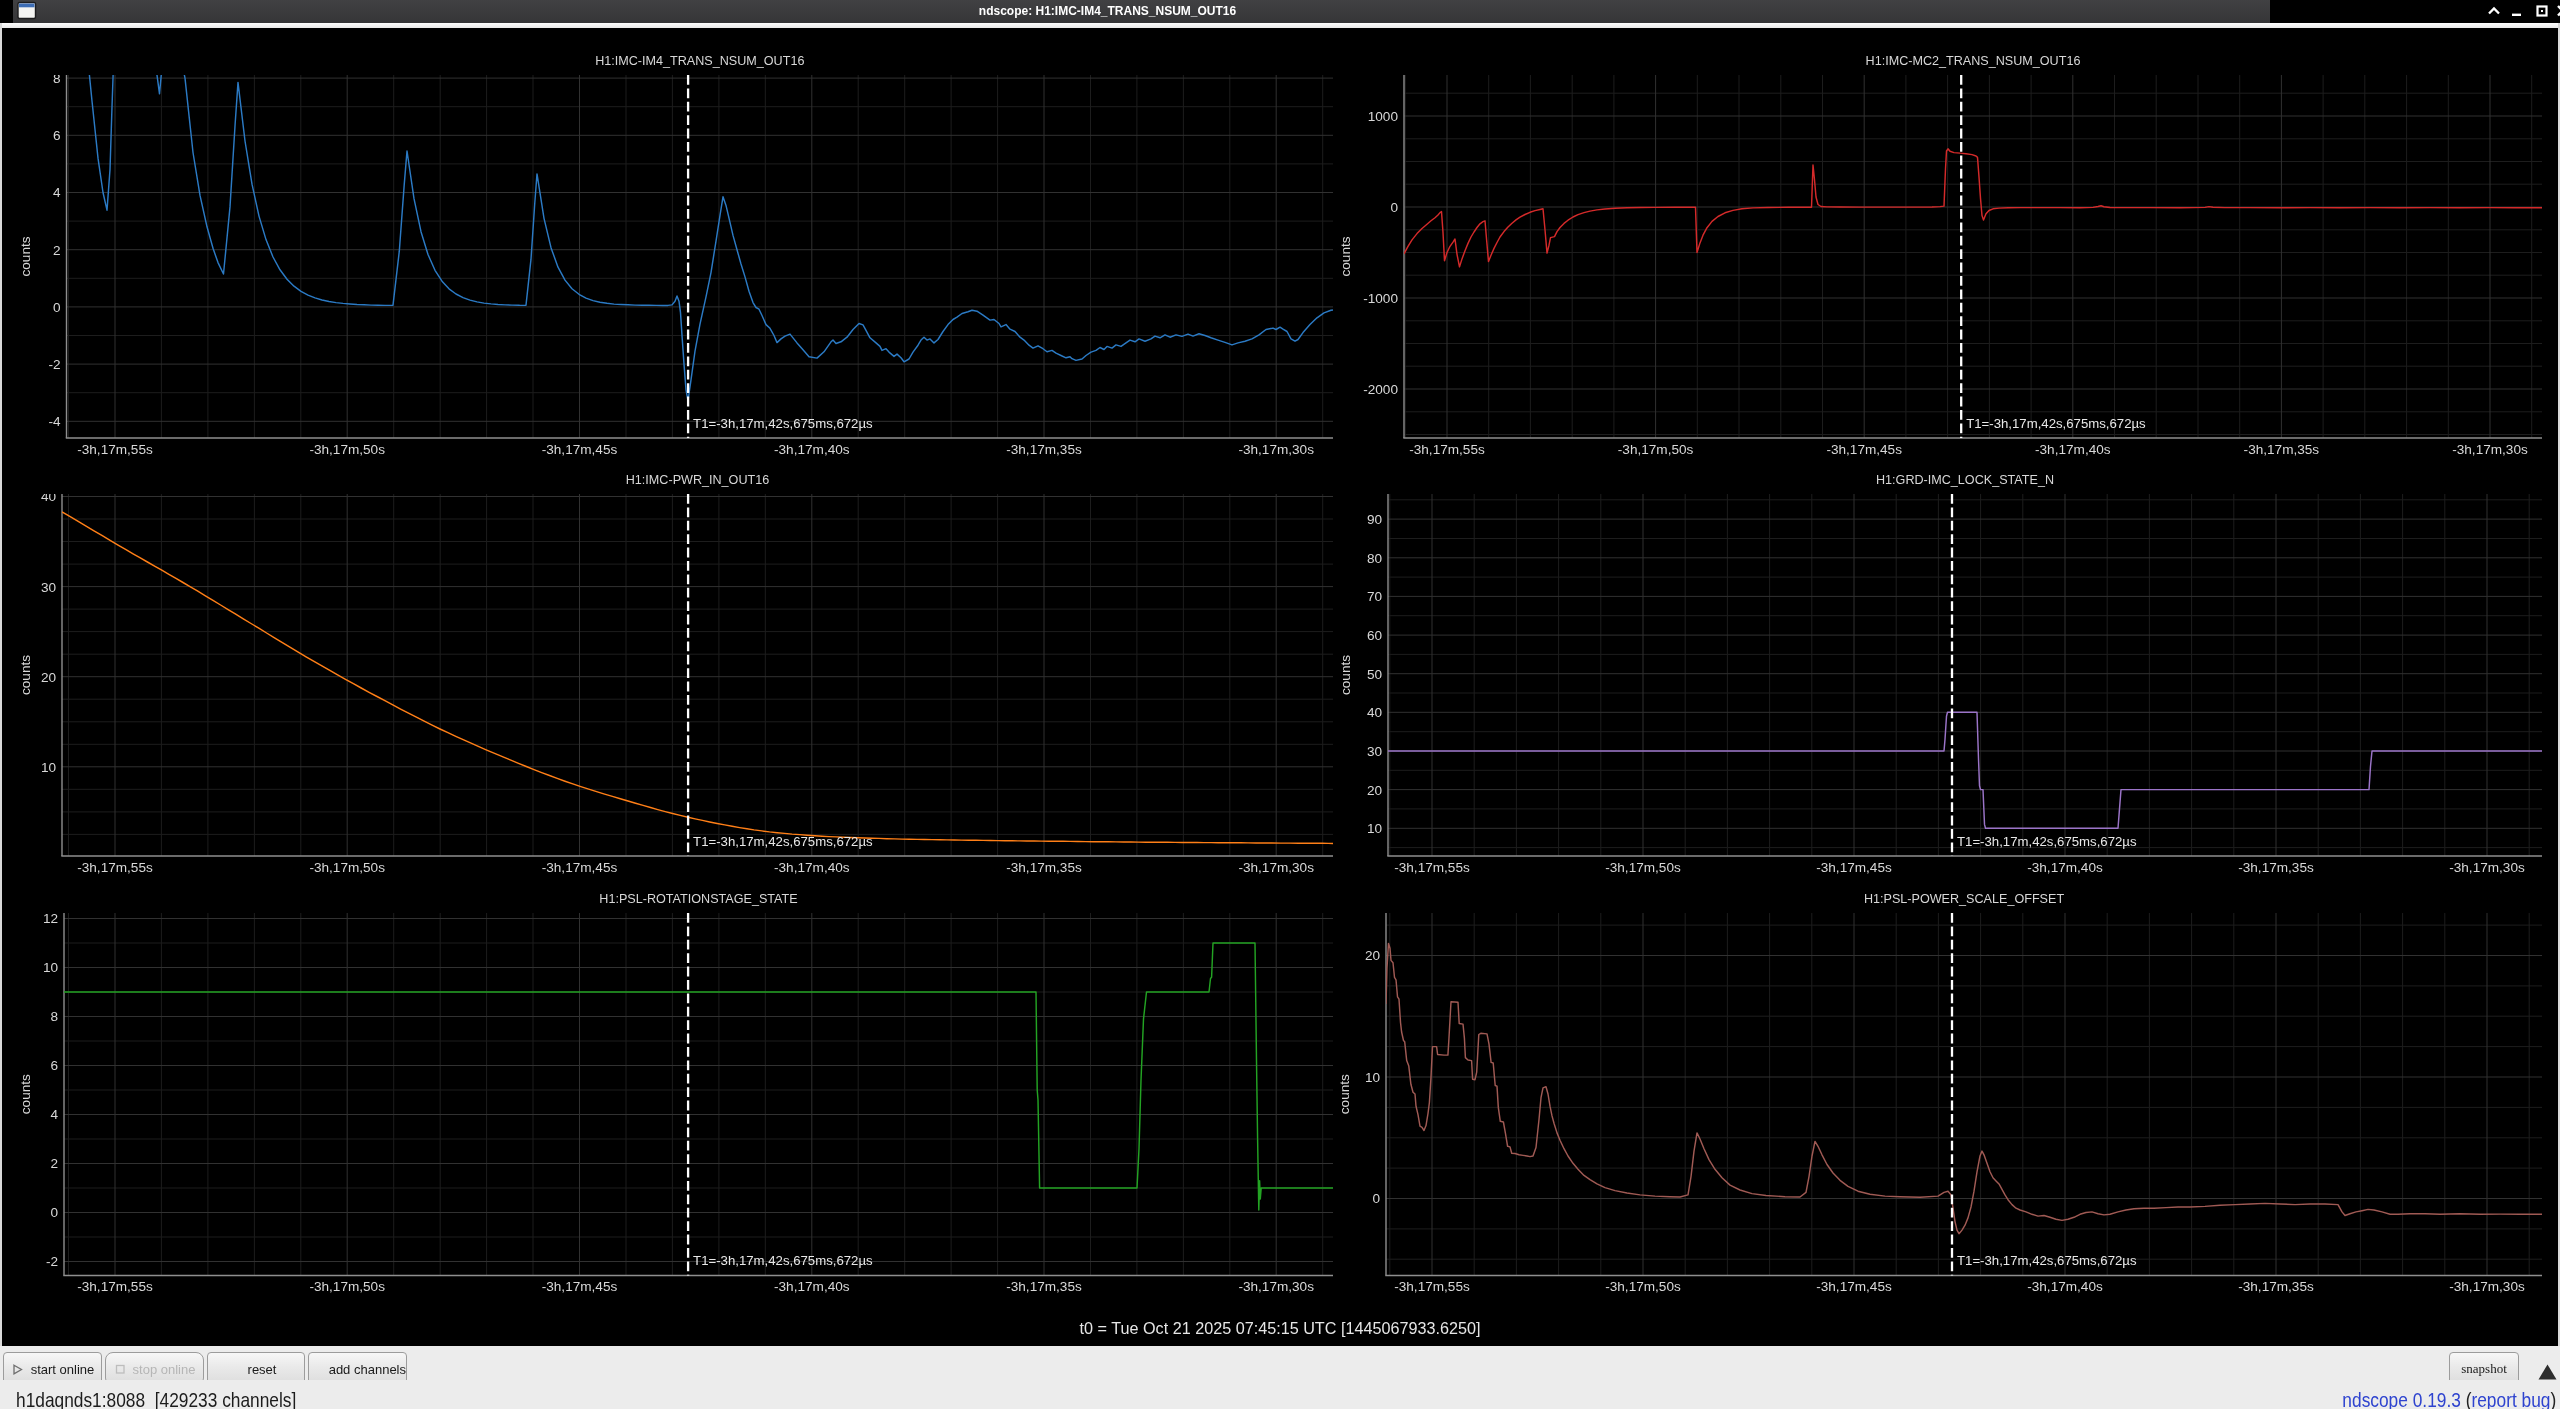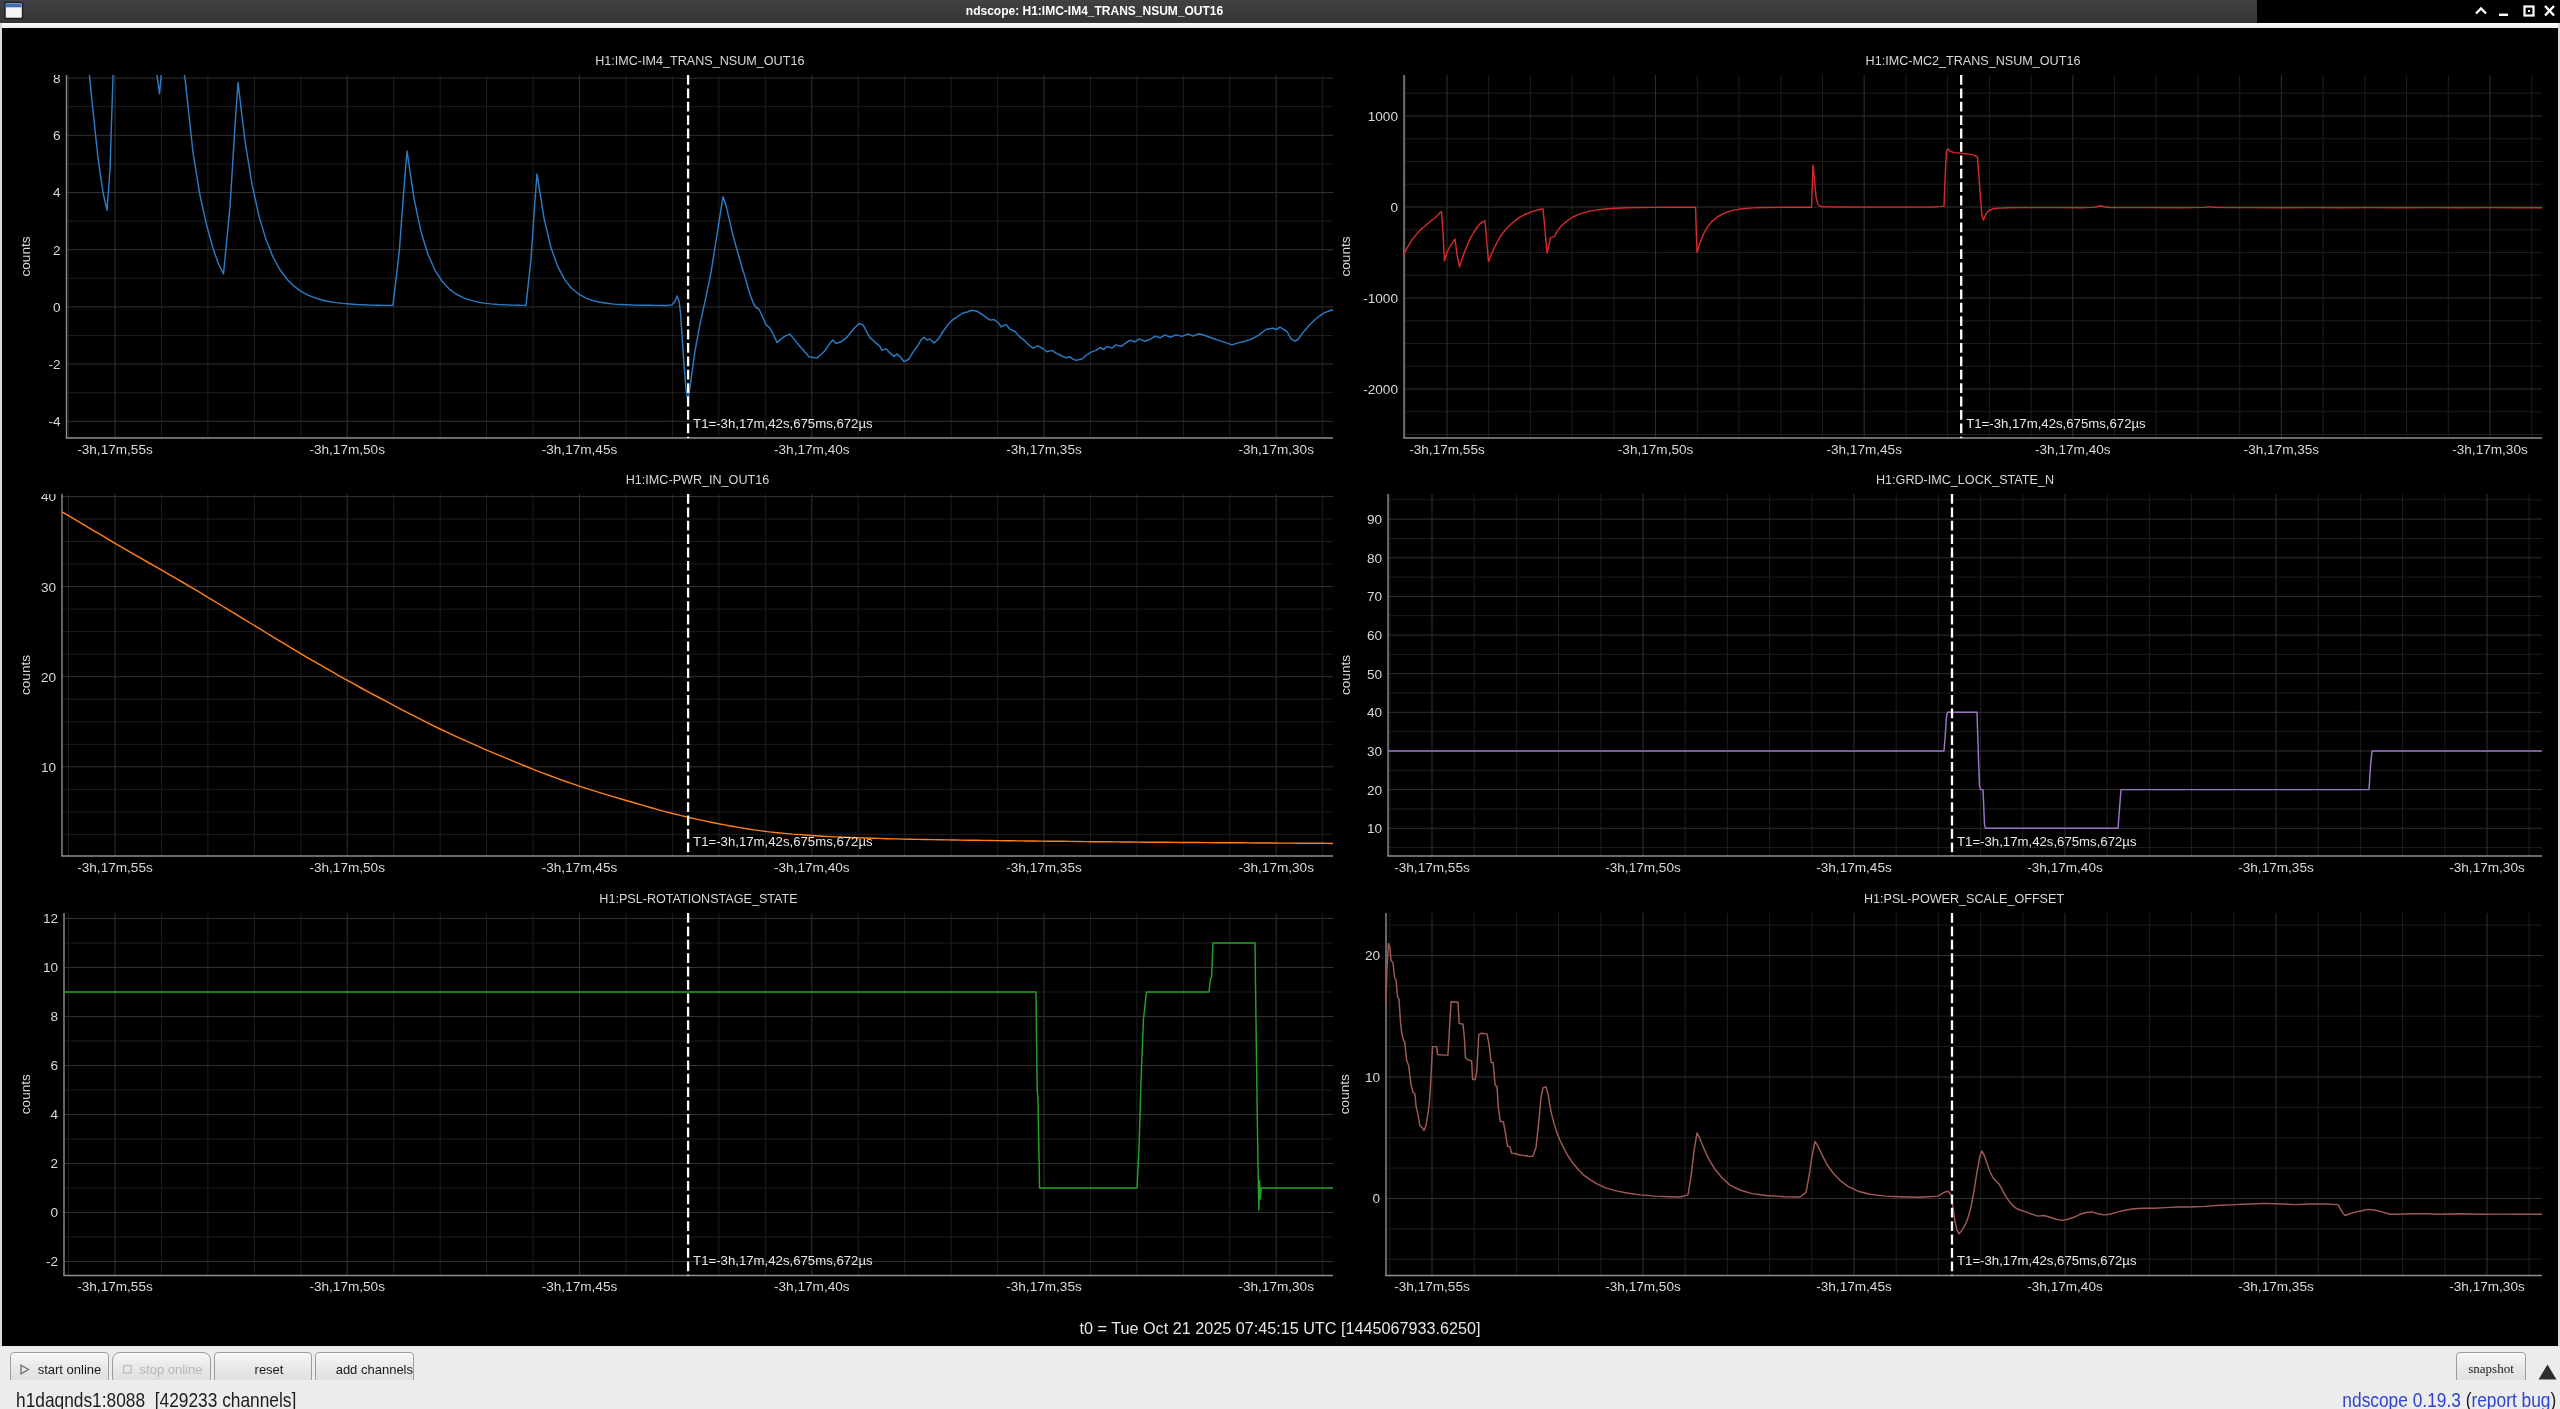--- a/index.html
+++ b/index.html
@@ -1,32 +1,32 @@
 <!DOCTYPE html>
 <html><head><meta charset="utf-8"><title>ndscope</title>
 <style>
 * { margin:0; padding:0; box-sizing:border-box; }
 body { width:2560px; height:1409px; overflow:hidden; background:#000;
   font-family:"Liberation Sans", sans-serif; position:relative; }
-#titlebar { position:absolute; left:0; top:0; width:2257px; height:23px;
+#titlebar { position:absolute; left:13px; top:0; width:2257px; height:23px;
   background:linear-gradient(#414143,#353537); color:#fff; }
 #titlebar .t { position:absolute; left:-68px; right:0; top:4px; text-align:center;
   font-size:12px; font-weight:bold; }
 #lightstrip { position:absolute; left:0; top:23px; width:2560px; height:5px;
   background:linear-gradient(#fdfdfd,#e9e9e9); }
 #black { position:absolute; left:2px; top:28px; width:2556px; height:1318px; background:#000; }
 .sideborder { position:absolute; top:23px; width:2px; height:1323px; background:#dadada; }
 #toolbar { position:absolute; left:0; top:1346px; width:2560px; height:34px; background:#ececec; }
 #statusbar { position:absolute; left:0; top:1380px; width:2560px; height:29px; background:#ececec;
   font-size:21px; color:#1c1c1c; }
 #statusbar .ltxt { position:absolute; left:16px; top:8px; transform:scaleX(0.825); transform-origin:0 0; white-space:nowrap; }
 #statusbar .rtxt { position:absolute; right:4px; top:8px; transform:scaleX(0.825); transform-origin:100% 0; white-space:nowrap; }
 .btn { position:absolute; top:6px; height:34px; border:1px solid #9c9c9c; border-radius:4px;
   background:linear-gradient(#f7f7f7,#e9e9e9 45%,#dcdcdc); font-size:13px; color:#1a1a1a;
-  display:flex; align-items:center; justify-content:center; gap:7px;margin-left:7px; }
+  display:flex; align-items:center; justify-content:center; gap:7px; }
 .btn.dis { color:#b6b6b6;border-radius:8px; }
 a.lk { color:#2e43cf; text-decoration:underline; }
 </style></head>
 <body>
 <div id="black"></div>
 <svg xmlns="http://www.w3.org/2000/svg" width="2560" height="1409" style="position:absolute;left:0;top:0">
 <defs>
 <clipPath id="cP1">
         <rect x="66.5" y="75" width="1266.5" height="363"></rect>
       </clipPath>

